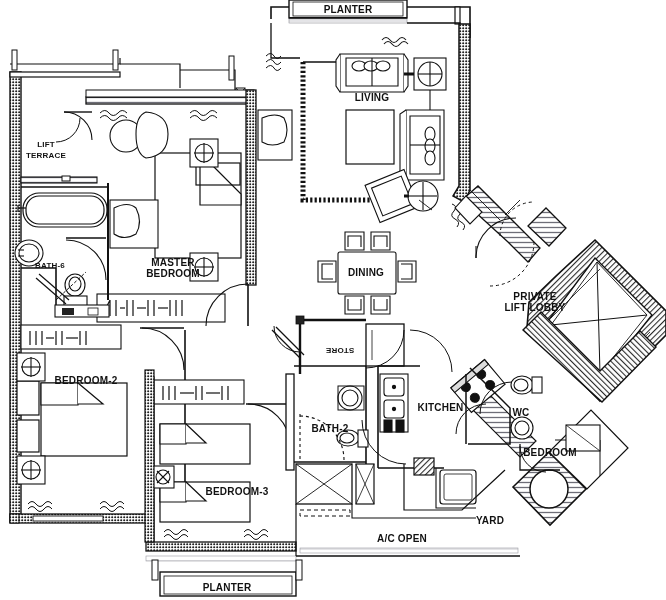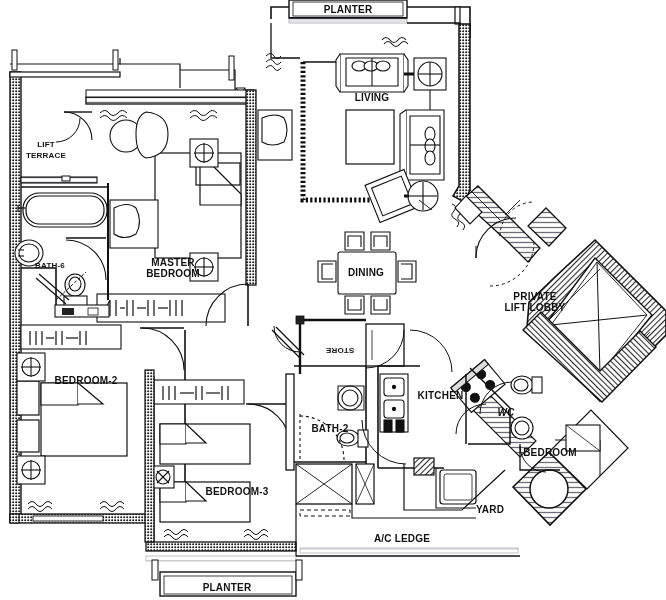--- a/index.html
+++ b/index.html
@@ -594,24 +594,24 @@
   <div class="room-label sm" style="left:46px;  top:150px;">LIFT
 TERRACE</div>
   <div class="room-label sm" style="left:50px;  top:265px;">BATH-6</div>
   <div class="room-label" style="left:173px; top:268px;">MASTER
 BEDROOM</div>
   <div class="room-label" style="left:86px;  top:380px;">BEDROOM-2</div>
   <div class="room-label" style="left:237px; top:491px;">BEDROOM-3</div>
   <div class="room-label" style="left:330px; top:428px;">BATH-2</div>
   <div class="room-label" style="left:372px; top:97px;">LIVING</div>
   <div class="room-label" style="left:366px; top:272px;">DINING</div>
-  <div class="room-label" style="left:431px; top:395px;padding-left:19px;">KITCHEN</div>
-  <div class="room-label" style="left:506px; top:412px;font-style:italic;">WC</div>
+  <div class="room-label" style="left:431px; top:407px;padding-left:19px;">KITCHEN</div>
+  <div class="room-label" style="left:521px; top:412px;">WC</div>
   <div class="room-label" style="left:550px; top:452px;">BEDROOM</div>
-  <div class="room-label" style="left:490px; top:509px;">YARD</div>
-  <div class="room-label" style="left:402px; top:538px;">A/C LEDGE</div>
+  <div class="room-label" style="left:490px; top:520px;">YARD</div>
+  <div class="room-label" style="left:402px; top:538px;">A/C OPEN</div>
   <div class="room-label" style="left:535px; top:281px;margin-top:21px;">PRIVATE
 LIFT LOBBY</div>
   <div class="room-label" style="left:348px; top:9px;">PLANTER</div>
   <div class="room-label" style="left:227px; top:587px;">PLANTER</div>
   <div class="room-label sm rot180" style="left:340px; top:350px;">STORE</div>
 
 </div>
 
 </body></html>

